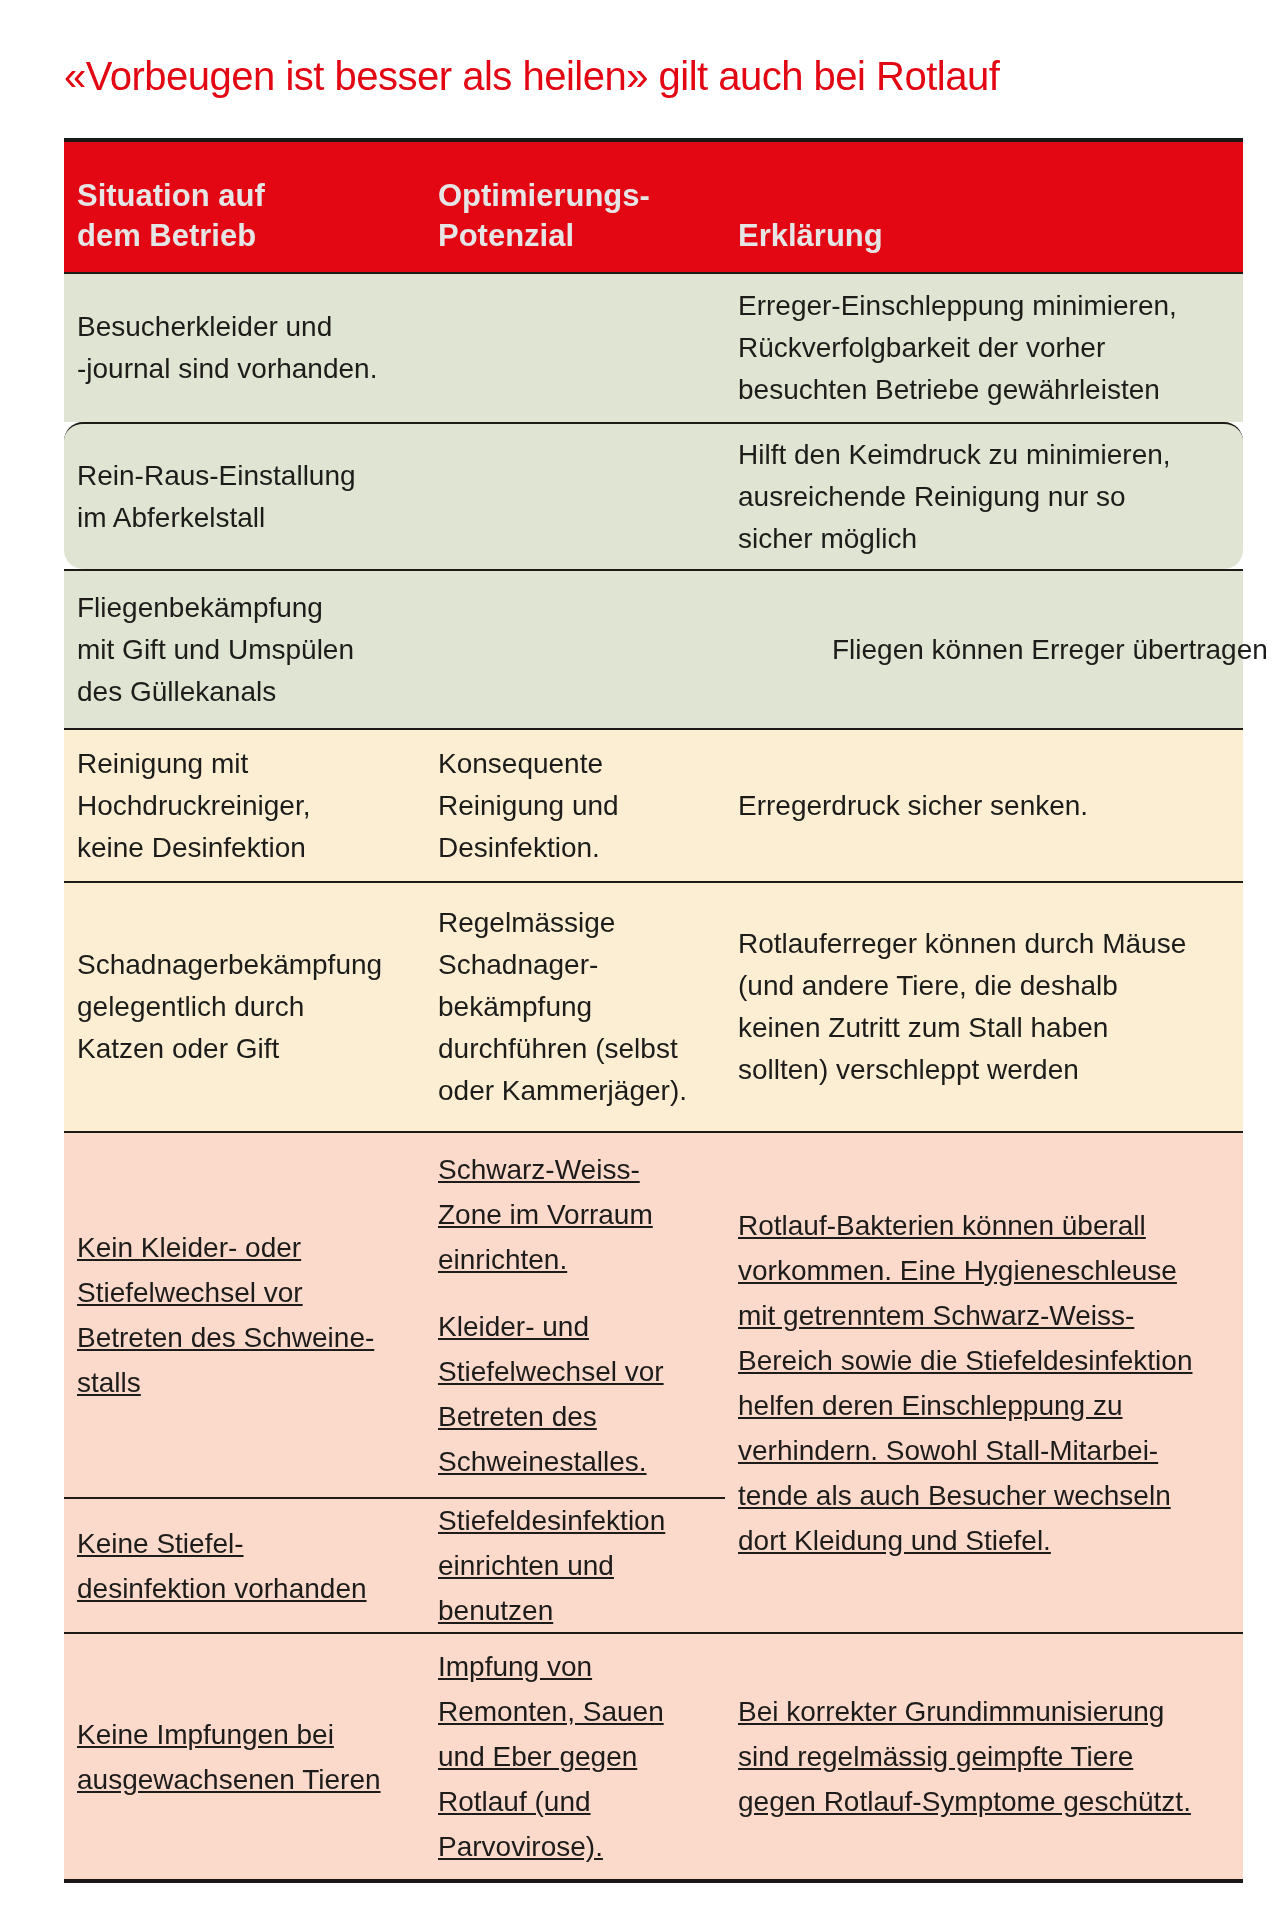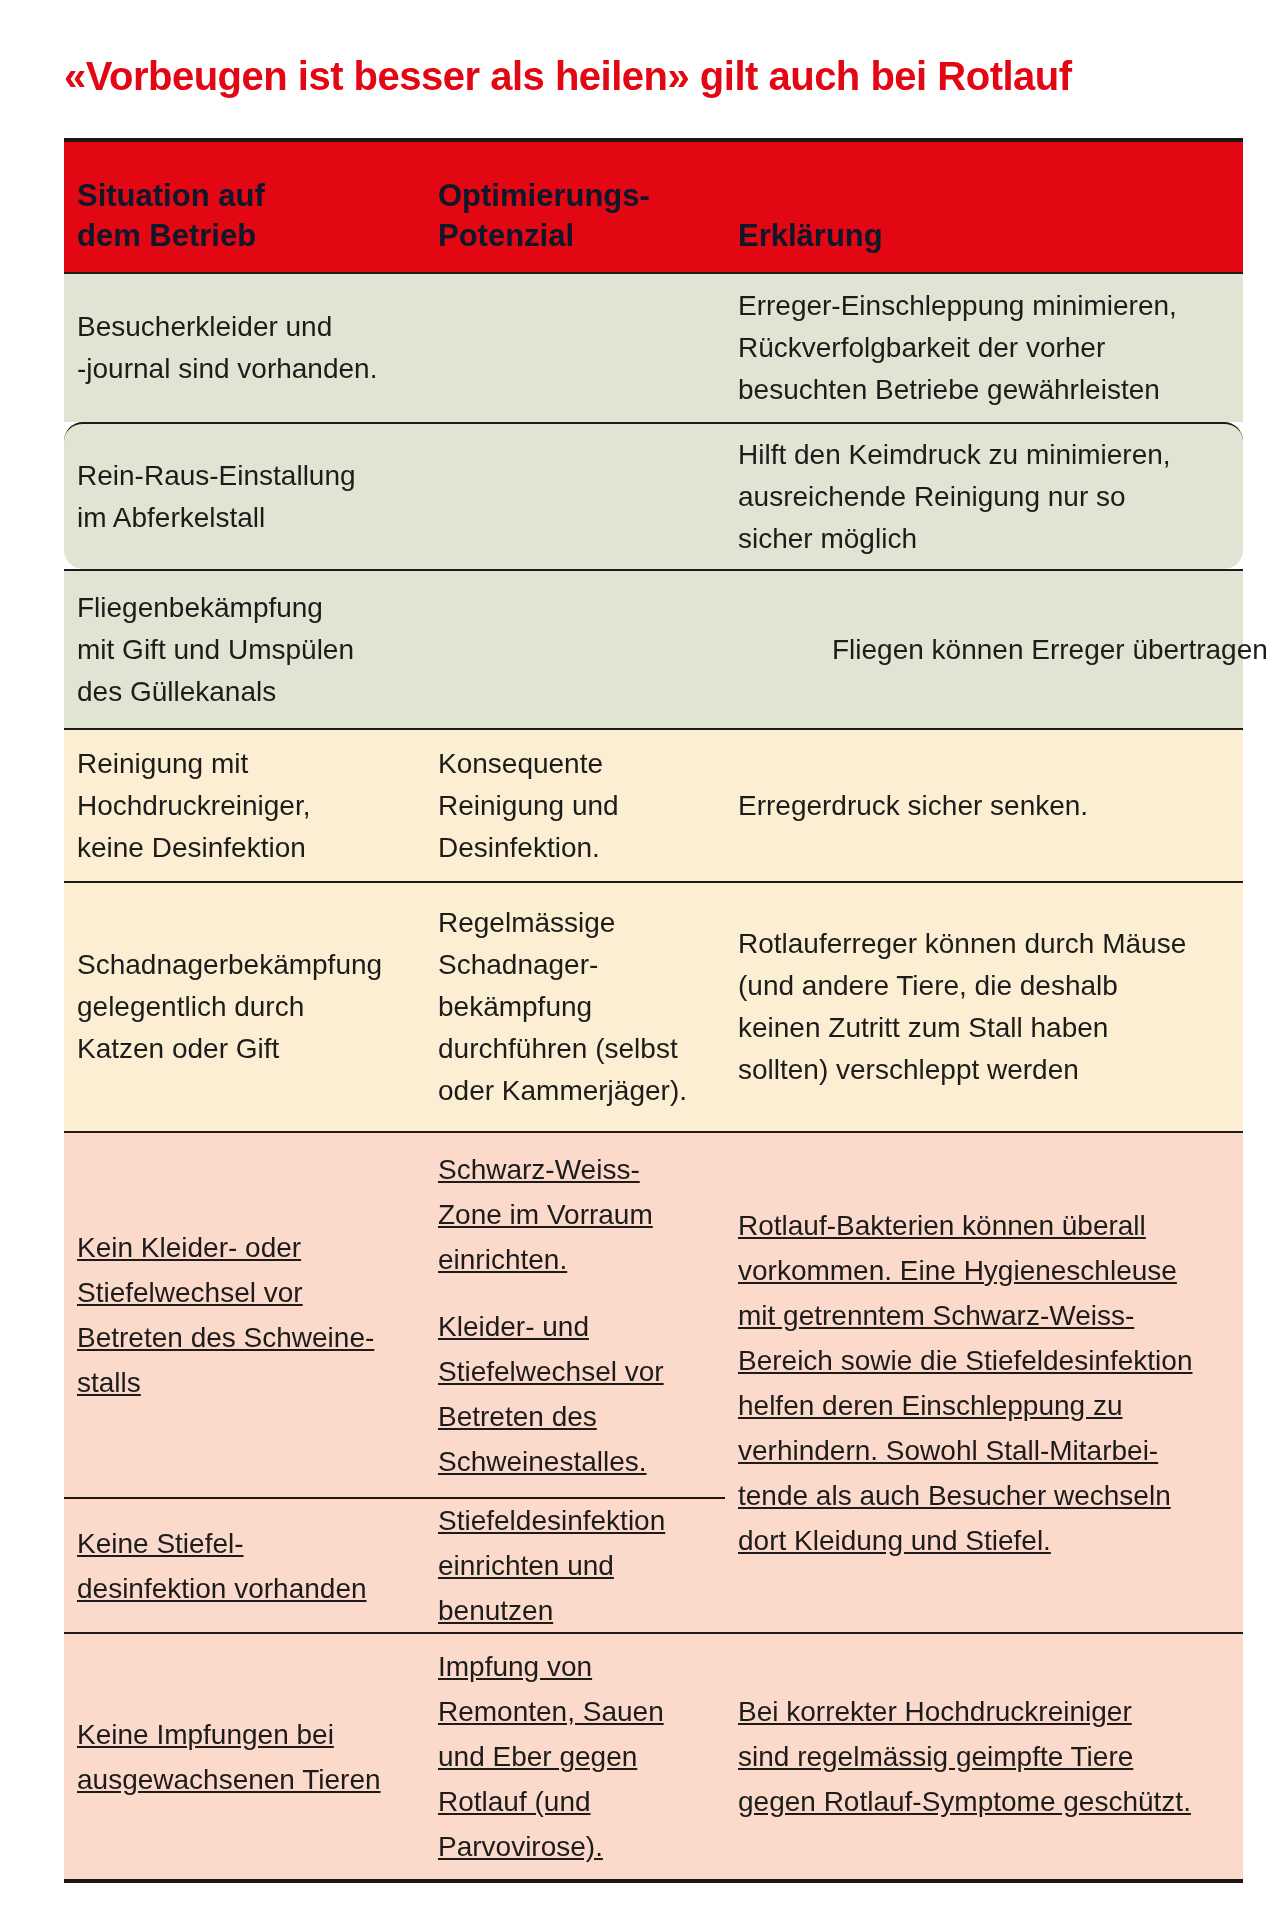--- a/index.html
+++ b/index.html
@@ -14,21 +14,21 @@
     height: 1908px;
     box-sizing: border-box;
     padding: 50px 0 0 64px;
     background: #ffffff;
     overflow: hidden;
   }
   .title {
     margin: 0 0 36px 0;
     font-size: 40px;
     line-height: 52px;
-    font-weight: bold;
+    font-weight: normal;
     letter-spacing: -0.5px;
     color: #e30613;
     white-space: pre;
   }
   .table {
     width: 1179px;
     border-top: 4px solid #1a1716;
     border-bottom: 4px solid #1a1716;
   }
   .row {
@@ -36,21 +36,21 @@
     grid-template-columns: 361px 300px 518px;
     box-sizing: content-box;
   }
   .thead {
     background: #e30613;
     height: 130px;
   }
   .thead .cell {
     justify-content: flex-end;
     padding-bottom: 16px;
-    color: #0f172a;
+    color: #e5e5e5;
     font-weight: bold;
     font-size: 31px;
     line-height: 40px;
   }
   .body-row { border-top: 2px solid #1e1b17; }
   .green { background: #dfe5d2; }
   .cream { background: #fbeed3; }
   .pink  { background: #fbdacc; }
   .r1 { min-height: 148px; }
   .r2 { min-height: 145px; border-radius: 19px; }
@@ -179,21 +179,21 @@
 einrichten und
 benutzen</div>
 
       <div class="cell full-divider">Keine Impfungen bei
 ausgewachsenen Tieren</div>
       <div class="cell full-divider">Impfung von
 Remonten, Sauen
 und Eber gegen
 Rotlauf (und
 Parvovirose).</div>
-      <div class="cell full-divider">Bei korrekter Hochdruckreiniger
+      <div class="cell full-divider">Bei korrekter Grundimmunisierung
 sind regelmässig geimpfte Tiere
 gegen Rotlauf-Symptome geschützt.</div>
 
     </div>
 
   </div>
 
 </main>
 
 </body></html>

